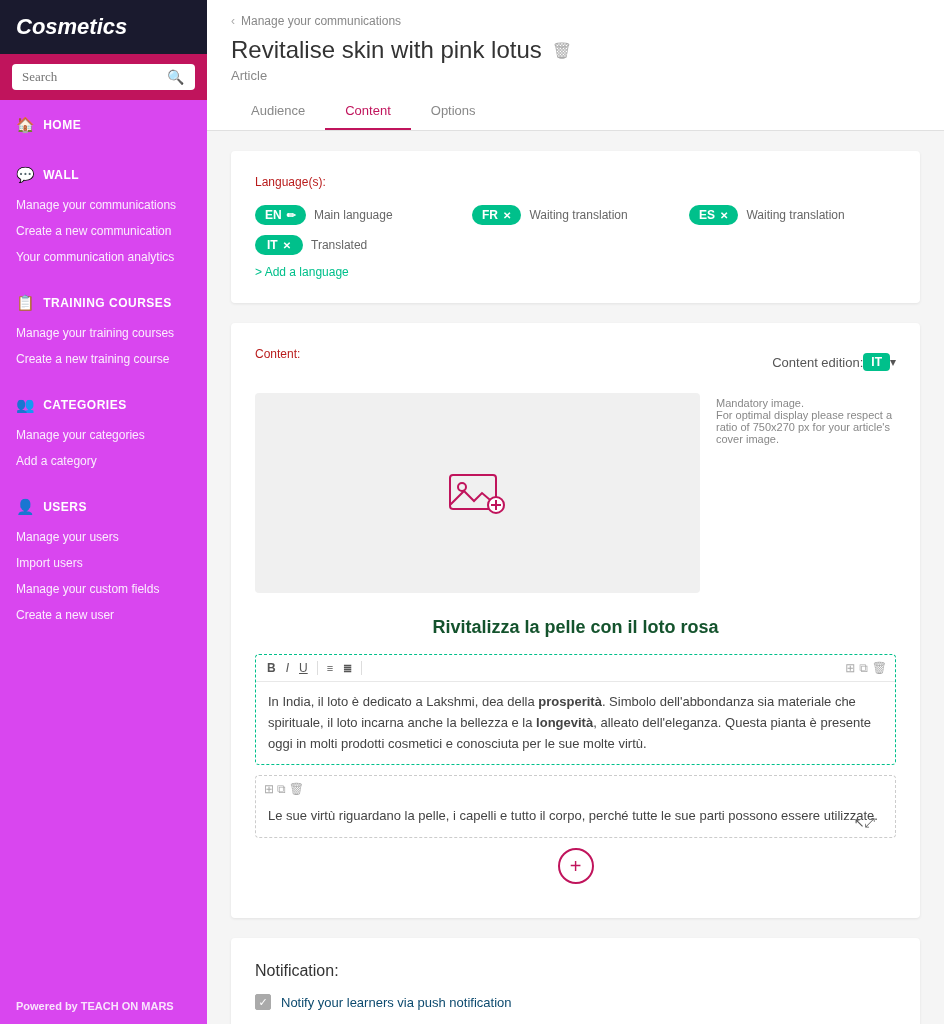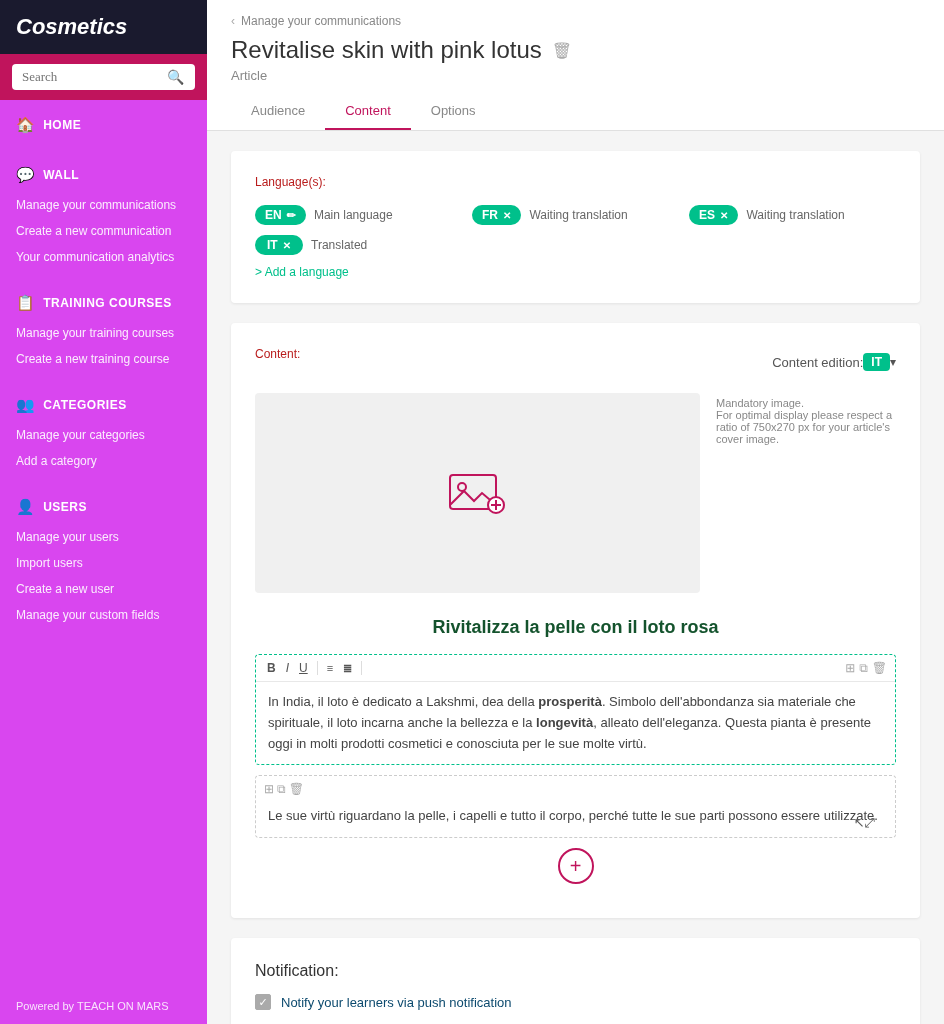--- a/index.html
+++ b/index.html
@@ -10,21 +10,21 @@
     .sidebar-logo { padding: 14px 16px; font-size: 22px; font-style: italic; font-weight: bold; color: white; background: #1a1a2e; }
     .sidebar-search { padding: 10px 12px; background: #c0145c; }
     .sidebar-search-inner { display: flex; align-items: center; background: white; border-radius: 4px; padding: 5px 10px; gap: 6px; }
     .sidebar-search-inner input { border: none; outline: none; font-size: 13px; width: 100%; color: #333; font-family: Liberation Serif, serif; }
     .sidebar-search-icon { color: #999; font-size: 14px; }
     .sidebar-section { padding: 8px 0; }
     .sidebar-section-header { display: flex; align-items: center; gap: 8px; padding: 8px 16px; font-size: 12px; font-weight: 700; color: white; letter-spacing: 0.5px; cursor: pointer; }
     .sidebar-item { padding: 6px 16px 6px 16px; font-size: 12px; color: rgba(255,255,255,0.9); cursor: pointer; display: block; }
     .sidebar-icon { font-size: 15px; }
     .sidebar-footer { margin-top: auto; padding: 12px 16px; font-size: 11px; color: rgba(255,255,255,0.6); }
-    .sidebar-footer span { font-weight: 400; color: rgba(255,255,255,0.85); }
+    .sidebar-footer span { font-weight: 700; color: rgba(255,255,255,0.85); }
 
     
     .main { flex: 1; display: flex; flex-direction: column; overflow-y: auto; background: #f5f5f5; }
     .main-header { background: white; padding: 14px 24px 0 24px; border-bottom: 1px solid #e0e0e0; }
     .breadcrumb { display: flex; align-items: center; gap: 6px; font-size: 12px; color: #888; margin-bottom: 8px; }
     .breadcrumb-link { color: #888; cursor: pointer; }
     .breadcrumb-arrow { color: #aaa; }
     .page-title-row { display: flex; align-items: center; gap: 10px; margin-bottom: 4px; }
     .page-title { font-size: 24px; font-weight: 300; color: #333; }
     .page-subtitle { font-size: 13px; color: #888; margin-bottom: 10px; }
@@ -135,22 +135,22 @@
     <div class="sidebar-item">Add a category</div>
   </div>
 
   <div class="sidebar-section">
     <div class="sidebar-section-header">
       <span class="sidebar-icon">👤</span>
       <span>USERS</span>
     </div>
     <div class="sidebar-item">Manage your users</div>
     <div class="sidebar-item">Import users</div>
+    <div class="sidebar-item">Manage your custom fields</div>
     <div class="sidebar-item">Create a new user</div>
-    <div class="sidebar-item">Manage your custom fields</div>
   </div>
 
   <div class="sidebar-footer">
     <span>Powered by TEACH ON MARS</span>
   </div>
 </div>
 
 <div class="main">
 
   <div class="main-header">

